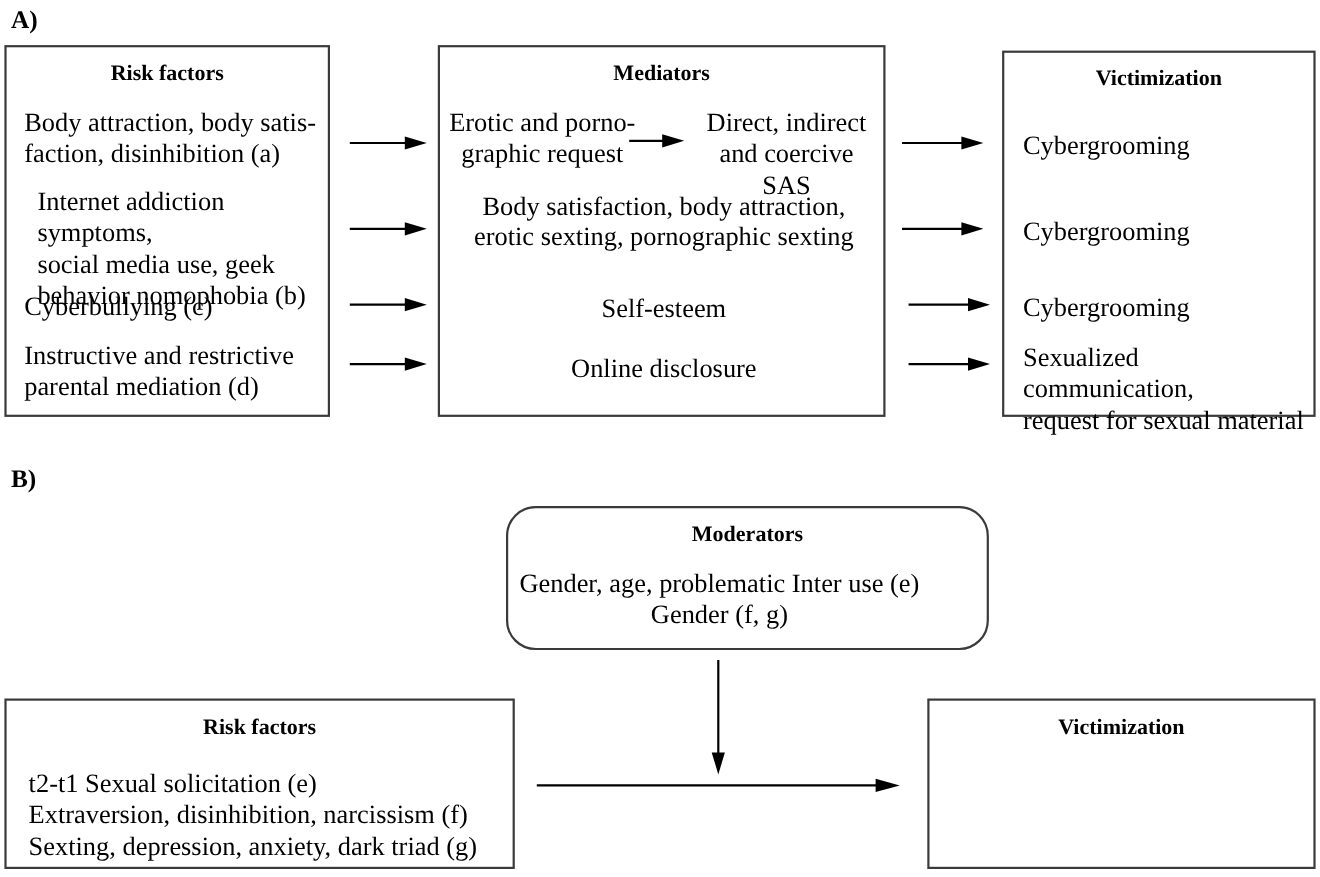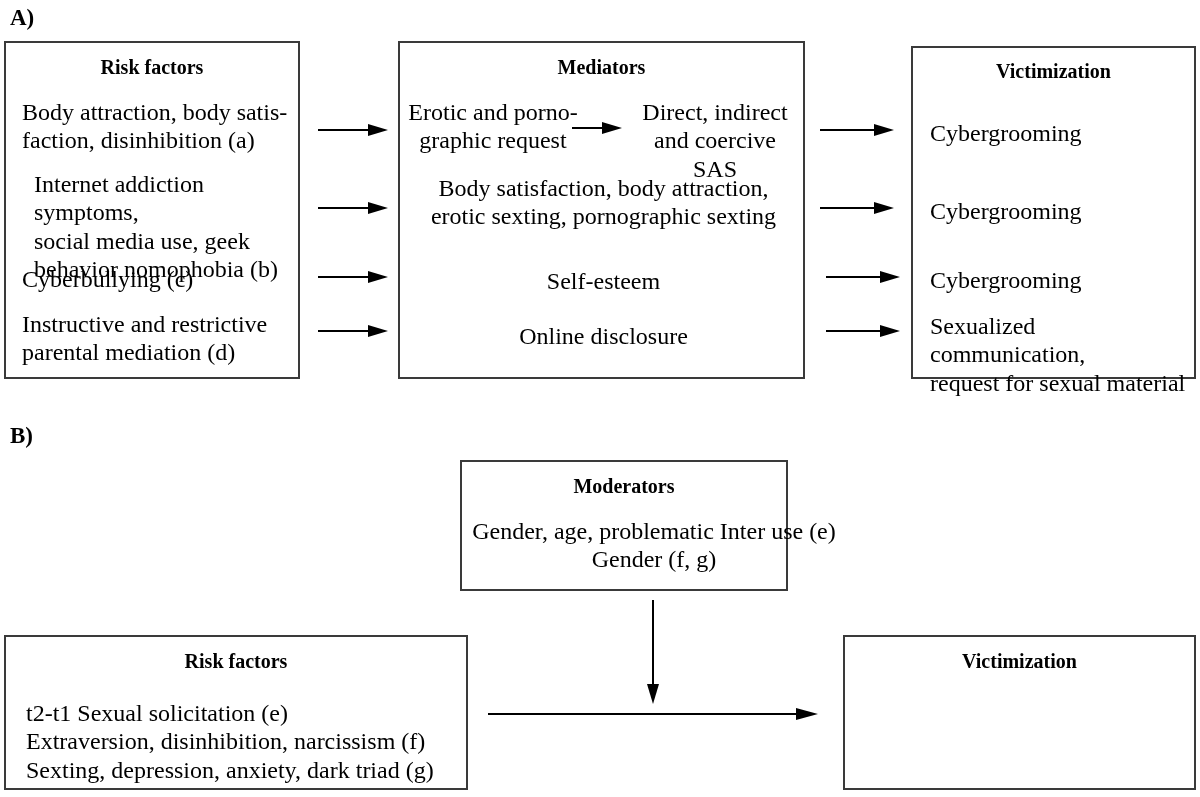--- a/index.html
+++ b/index.html
@@ -154,21 +154,21 @@
     <div class="box-title" style="top:12px;">Victimization</div>
     <div class="item left" style="left:17px; top:71px; width:250px;">Cybergrooming</div>
     <div class="item left" style="left:17px; top:149px; width:250px;">Cybergrooming</div>
     <div class="item left" style="left:17px; top:218px; width:250px;">Cybergrooming</div>
     <div class="item left" style="left:17px; top:264px; width:262px;">Sexualized communication,
 request for sexual material</div>
   </div>
 
   <div class="panel-label" style="left:10px; top:424px;">B)</div>
 
-  <div class="box" style="left:460px; top:460px; width:328px; height:131px;">
+  <div class="box" style="left:460px; top:460px; width:439px; height:131px;border-radius:27px;">
     <div class="box-title" style="top:13px;">Moderators</div>
     <div class="item center" style="left:4px; top:55px; width:376px;">Gender, age, problematic Inter use (e)
 Gender (f, g)</div>
   </div>
 
   <div class="arrow-v" style="left:645px; top:600px; height:104px;">
     <svg width="16" height="104" viewBox="0 0 16 104">
       <line x1="8" y1="0" x2="8" y2="88" stroke="#000" stroke-width="2"></line>
       <polygon points="2,84 8,104 14,84" fill="#000"></polygon>
     </svg>

